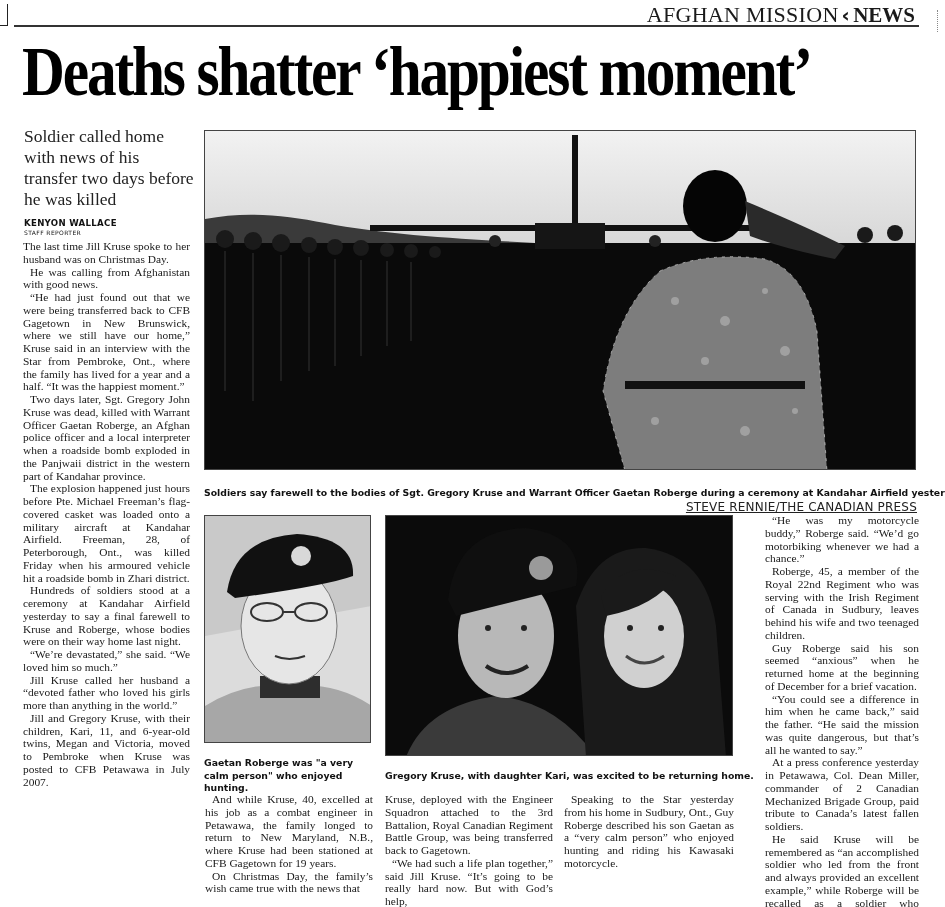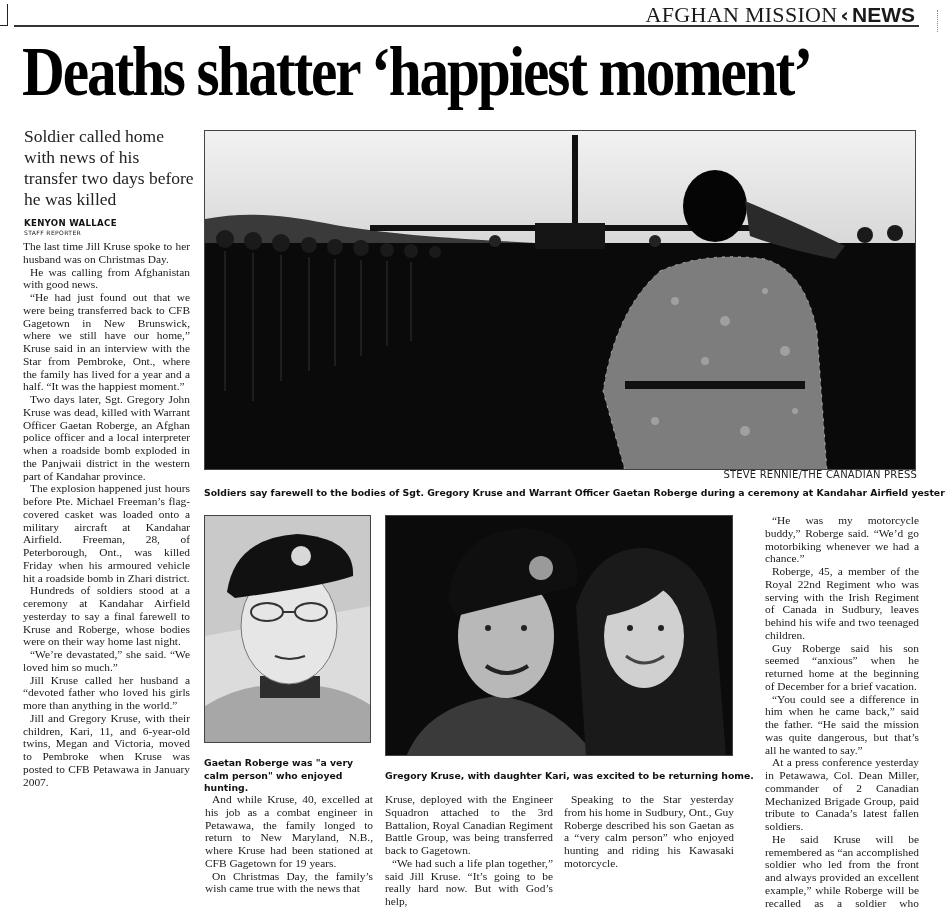--- a/index.html
+++ b/index.html
@@ -3,21 +3,21 @@
   <meta charset="utf-8">
   <style>
     * { box-sizing: border-box; margin: 0; padding: 0; }
     html, body { width: 945px; height: 907px; background: #fff; overflow: hidden; }
     body { position: relative; font-family: "DejaVu Serif", serif; color: #111; }
 
     .folio-corner { position: absolute; left: 0; top: 4px; width: 8px; height: 22px; border-right: 1.5px solid #222; border-bottom: 1.5px solid #222; }
     .folio-rule { position: absolute; left: 14px; top: 25px; width: 905px; height: 2px; background: #333; }
     .folio { position: absolute; right: 30px; top: 2px; font-size: 22px; font-family: "Liberation Serif", serif; letter-spacing: 0.3px; color: #1a1a1a; }
     .folio .chev { font-family: "DejaVu Sans", sans-serif; font-weight: bold; font-size: 20px; margin: 0 3px; }
-    .folio .sec { font-family: Liberation Sans, sans-serif; font-weight: bold; font-size: 21px; letter-spacing: 0; }
+    .folio .sec { font-family: Liberation Serif, serif; font-weight: bold; font-size: 21px; letter-spacing: 0; }
     .folio-right-mark { position: absolute; right: 5px; top: 10px; width: 3px; height: 22px; border-left: 1px dotted #888; }
 
     .headline { position: absolute; left: 22px; top: 34px; width: 900px; font-family: "Liberation Serif", serif; font-weight: bold; font-size: 69px; line-height: 76px; letter-spacing: -2.5px; transform: scaleX(0.86); transform-origin: left top; white-space: nowrap; color: #000; }
 
     .deck { position: absolute; left: 24px; top: 126px; width: 170px; font-family: "Liberation Serif", serif; font-size: 17.5px; line-height: 21px; color: #222; }
     .byline { position: absolute; left: 24px; top: 218px; font-family: "DejaVu Sans", sans-serif; font-weight: bold; font-size: 8.6px; letter-spacing: 0.3px; }
     .byline-sub { position: absolute; left: 24px; top: 229px; font-family: "DejaVu Sans", sans-serif; font-size: 6px; letter-spacing: 0.4px; }
 
     .col { position: absolute; font-family: "Liberation Serif", serif; font-size: 11.4px; line-height: 12.75px; text-align: justify; color: #181818; }
     .col p { text-indent: 7px; hyphens: manual; }
@@ -26,21 +26,21 @@
     .col2 { left: 205px; top: 793px; width: 168px; }
     .col3 { left: 385px; top: 793px; width: 168px; }
     .col4 { left: 564px; top: 793px; width: 170px; }
     .col5 { left: 765px; top: 514px; width: 154px; }
 
     .photo { position: absolute; background: #0c0c0c; overflow: hidden; border: 1px solid #444; }
     .photo-main { left: 204px; top: 130px; width: 712px; height: 340px; }
     .photo-roberge { left: 204px; top: 515px; width: 167px; height: 228px; background: #e8e8e8; }
     .photo-kruse { left: 385px; top: 515px; width: 348px; height: 241px; }
 
-    .photo-credit { position: absolute; right: 28px; top: 469px; font-family: "DejaVu Sans", sans-serif; font-size: 10px; letter-spacing: 0.2px; color: #222; }
+    .photo-credit { position: absolute; right: 28px; top: 500px; font-family: "DejaVu Sans", sans-serif; font-size: 12px; letter-spacing: 0.2px; color: #222; text-decoration: underline; }
     .caption { position: absolute; font-family: "DejaVu Sans", sans-serif; font-weight: bold; font-size: 9.3px; line-height: 12.5px; color: #111; }
     .cap-main { left: 204px; top: 487px; width: 720px; white-space: nowrap; }
     .cap-roberge { left: 204px; top: 757px; width: 170px; }
     .cap-kruse { left: 385px; top: 770px; width: 360px; white-space: nowrap; }
   </style>
 </head>
 <body>
 
 <div class="folio-corner"></div>
 <div class="folio-rule"></div>
@@ -57,21 +57,21 @@
 
 <div class="col col1">
   <p class="first">The last time Jill Kruse spoke to her husband was on Christmas Day.</p>
   <p>He was calling from Afghanistan with good news.</p>
   <p>“He had just found out that we were being transferred back to CFB Gagetown in New Brunswick, where we still have our home,” Kruse said in an interview with the Star from Pembroke, Ont., where the family has lived for a year and a half. “It was the happiest moment.”</p>
   <p>Two days later, Sgt. Gregory John Kruse was dead, killed with Warrant Officer Gaetan Roberge, an Afghan police officer and a local interpreter when a roadside bomb exploded in the Panjwaii district in the western part of Kandahar province.</p>
   <p>The explosion happened just hours before Pte. Michael Freeman’s flag-covered casket was loaded onto a military aircraft at Kandahar Airfield. Freeman, 28, of Peterborough, Ont., was killed Friday when his armoured vehicle hit a roadside bomb in Zhari district.</p>
   <p>Hundreds of soldiers stood at a ceremony at Kandahar Airfield yesterday to say a final farewell to Kruse and Roberge, whose bodies were on their way home last night.</p>
   <p>“We’re devastated,” she said. “We loved him so much.”</p>
   <p>Jill Kruse called her husband a “devoted father who loved his girls more than anything in the world.”</p>
-  <p>Jill and Gregory Kruse, with their children, Kari, 11, and 6-year-old twins, Megan and Victoria, moved to Pembroke when Kruse was posted to CFB Petawawa in January 2007.</p>
+  <p>Jill and Gregory Kruse, with their children, Kari, 11, and 6-year-old twins, Megan and Victoria, moved to Pembroke when Kruse was posted to CFB Petawawa in July 2007.</p>
 </div>
 
 <div class="photo photo-main" title="Soldier saluting in front of ranks of troops and a military aircraft">
   <svg width="712" height="340" viewBox="0 0 712 340">
     <defs>
       <linearGradient id="sky" x1="0" y1="0" x2="0" y2="1">
         <stop offset="0" stop-color="#f2f2f2"></stop>
         <stop offset="1" stop-color="#d8d8d8"></stop>
       </linearGradient>
     </defs>

